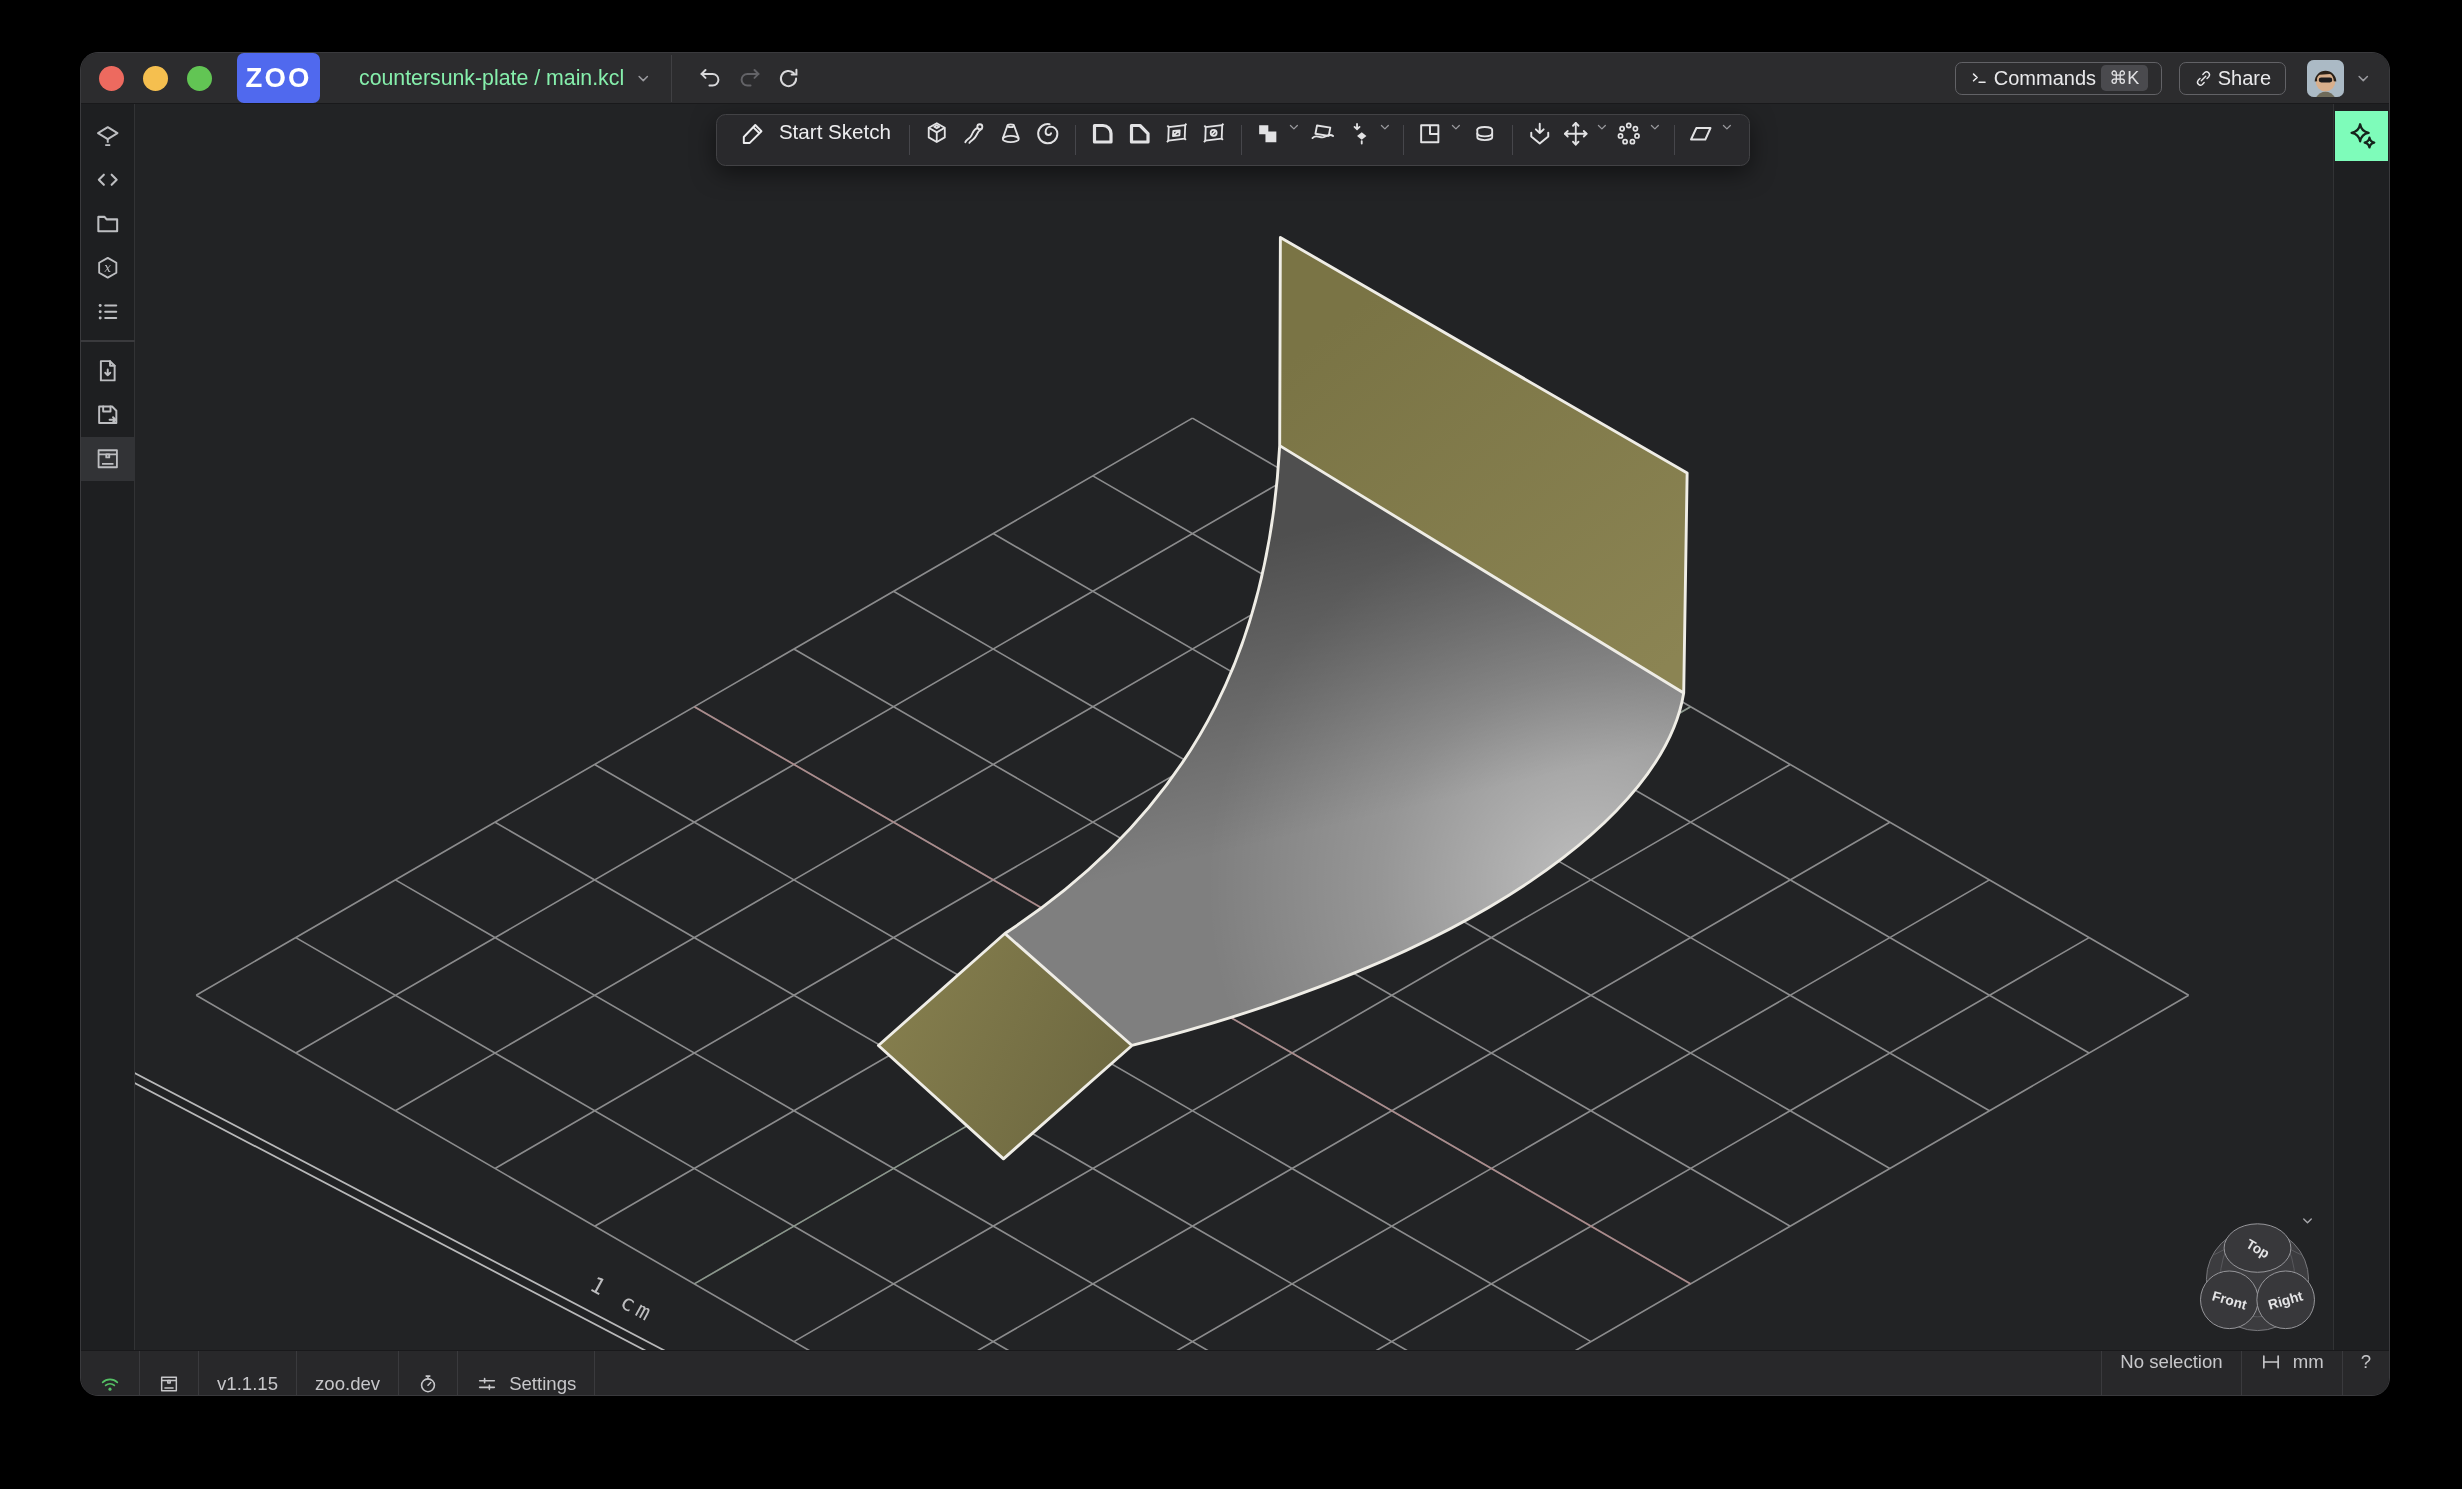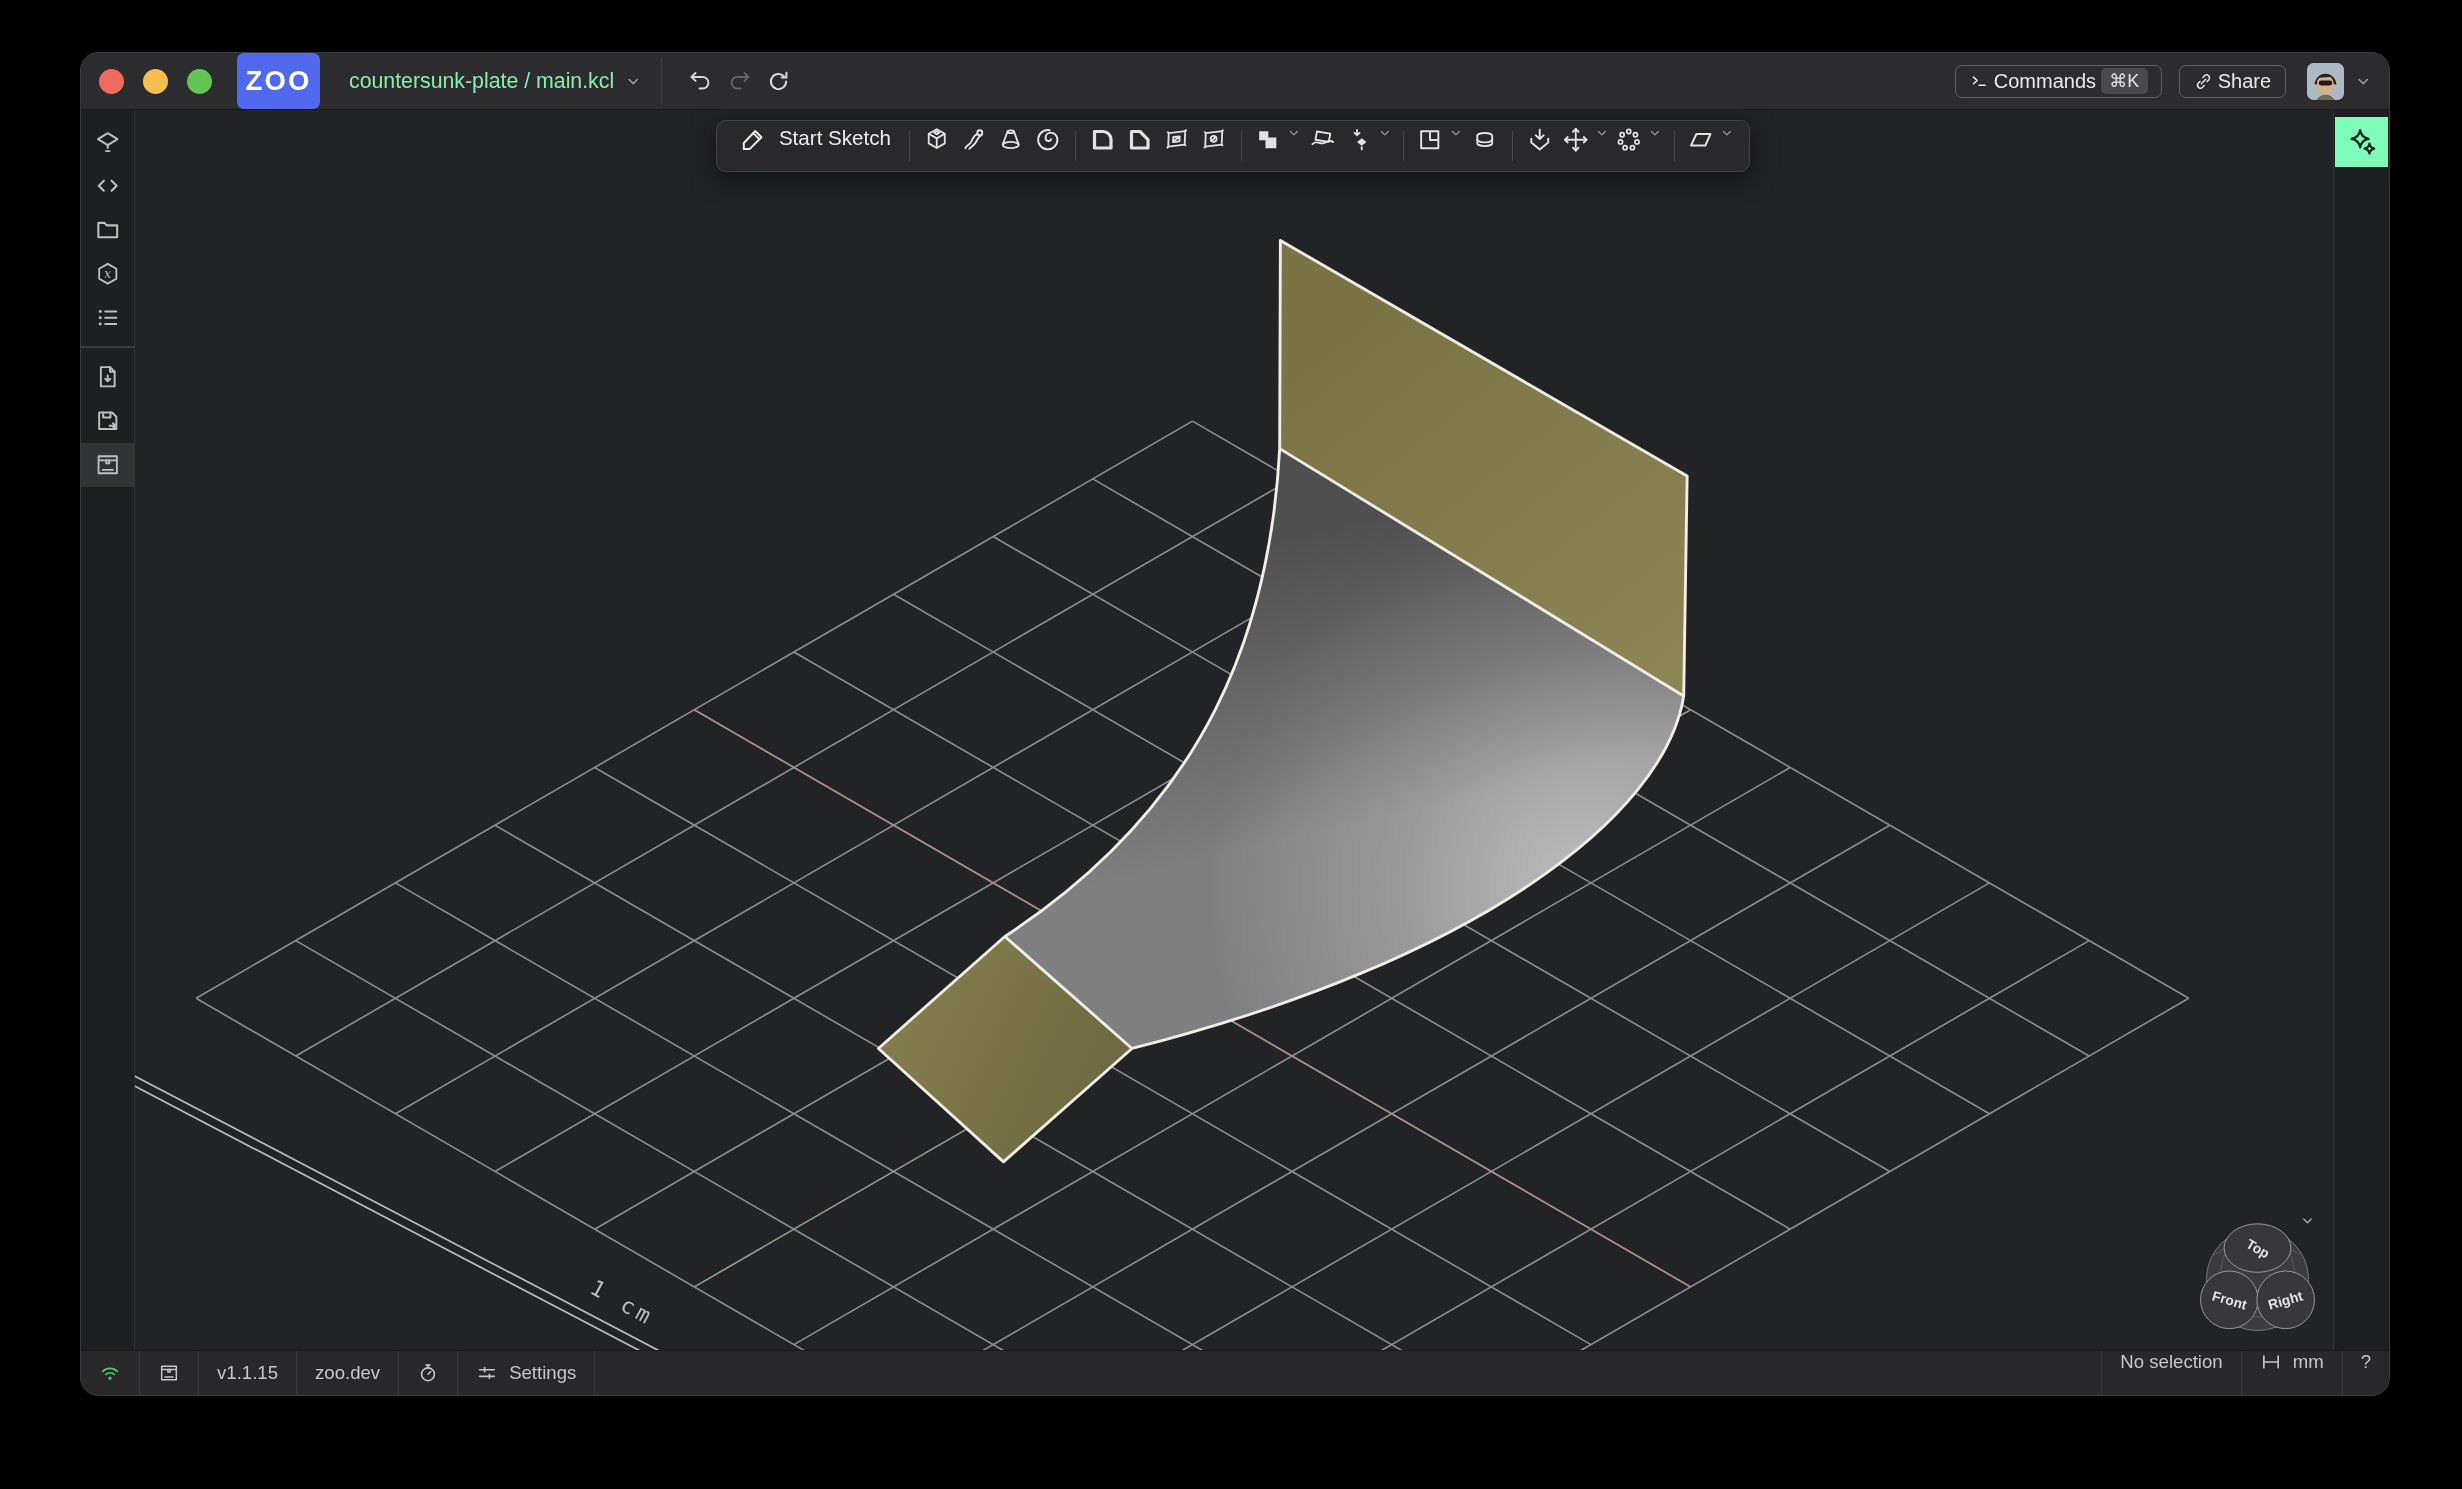--- a/index.html
+++ b/index.html
@@ -2,21 +2,21 @@
 <html style="font-size:11px"><head>
 <meta charset="utf-8">
 <style>
   *{box-sizing:border-box;margin:0;padding:0}
   html,body{width:2462px;height:1490px;background:#000;font-family:"Liberation Sans",sans-serif;-webkit-font-smoothing:antialiased}
   .window{position:absolute;left:80px;top:52px;width:2310px;height:1344px;background:#212223;border-radius:18px;overflow:hidden;display:flex;flex-direction:column;box-shadow:0 41px 110px rgba(0,0,0,.9);border:0.7px solid #3a3a3d}
   
   .titlebar{flex:0 0 47px;background:#2c2c2e;border-bottom:1.4px solid #19191b;display:flex;align-items:center;padding:0 18px}
   .tl{display:flex;gap:19px;margin-right:25px}
   .tl i{width:25px;height:25px;border-radius:50%;display:block}
-  .logo{width:83px;height:56px;border-radius:6.9px;color:#fff;display:flex;align-items:center;justify-content:center;font-weight:bold;font-size:27.5px;letter-spacing:2.1px;margin-right:29px}
+  .logo{width:83px;height:50px;border-radius:6.9px;color:#fff;display:flex;align-items:center;justify-content:center;font-weight:bold;font-size:27.5px;letter-spacing:2.1px;margin-right:39px}
   .ptitle{display:flex;align-items:center;gap:11px;color:#86efac;font-size:21.3px}
   .ptitle .chev{width:16.5px;height:16.5px;color:#9a9a9e}
   .vdiv{width:1.4px;height:47px;background:#404043;margin:0 19px}
   .hbtn{width:39px;height:39px;display:flex;align-items:center;justify-content:center;color:#d9d9db}
   .hbtn.dim{color:#636367}
   .hbtn svg{width:25px;height:25px}
   .tspacer{flex:1}
   .pillbtn{height:33px;border:1.4px solid #626266;border-radius:6.9px;display:flex;align-items:center;gap:5px;padding:0 13.8px;color:#e9e9eb;font-size:20px;background:transparent}
   .pillbtn svg{width:19px;height:19px}
   .kbd{background:#4a4a4e;border-radius:4.8px;padding:2.1px 8.3px;font-size:18px;color:#e2e2e4}
@@ -38,21 +38,21 @@
   .scene{position:absolute;inset:0;width:100%;height:100%}
   
   .toolbar{position:absolute;left:581px;top:9.6px;height:52px;background:#29292c;border:1.4px solid #424245;border-radius:9.6px;display:flex;align-items:center;padding:0 12.4px;box-shadow:0 6.9px 23.4px rgba(0,0,0,.5)}
   .tbtn{height:39px;min-width:37px;display:flex;align-items:flex-start;justify-content:center;gap:5.5px;color:#e2e2e4;padding:0 3.4px}
   .tbtn svg.ic{width:27.5px;height:27.5px}
   svg.chev{width:13.8px;height:13.8px;color:#98989c}
   .start{gap:12.4px;padding:0 9.6px;font-size:20.6px;color:#ededef}
   .tdiv{width:1.4px;height:30px;background:#46464b;margin:0 8.3px}
   
   .statusbar{flex:0 0 45px;background:#28282a;border-top:1.4px solid #19191b;display:flex;align-items:stretch;font-size:18.6px;color:#c7c7ca}
-  .sitem{display:flex;align-items:center;gap:11px;padding:0 18px;border-right:1.4px solid #3a3a3d}
+  .sitem{display:flex;align-items:flex-end;gap:11px;padding:0 18px;border-right:1.4px solid #3a3a3d}
   .sitem-r{display:flex;align-items:flex-start;gap:11px;padding:0 18px;border-left:1.4px solid #3a3a3d}
   .sspacer{flex:1}
   svg.sic{width:22px;height:22px}
   .net{color:#55c065}
   
   .gizmo{position:absolute;right:10.3px;bottom:4.8px;width:131px;height:131px}
   .gizmo text{font-family:"Liberation Sans",sans-serif;font-weight:bold;fill:#e4e4e6}
   .gizmo-chev{position:absolute;right:18px;bottom:122px;width:15px;height:15px;color:#a8a8ac}
   .hidden-defs{position:absolute;width:0;height:0;overflow:hidden}
 </style>

